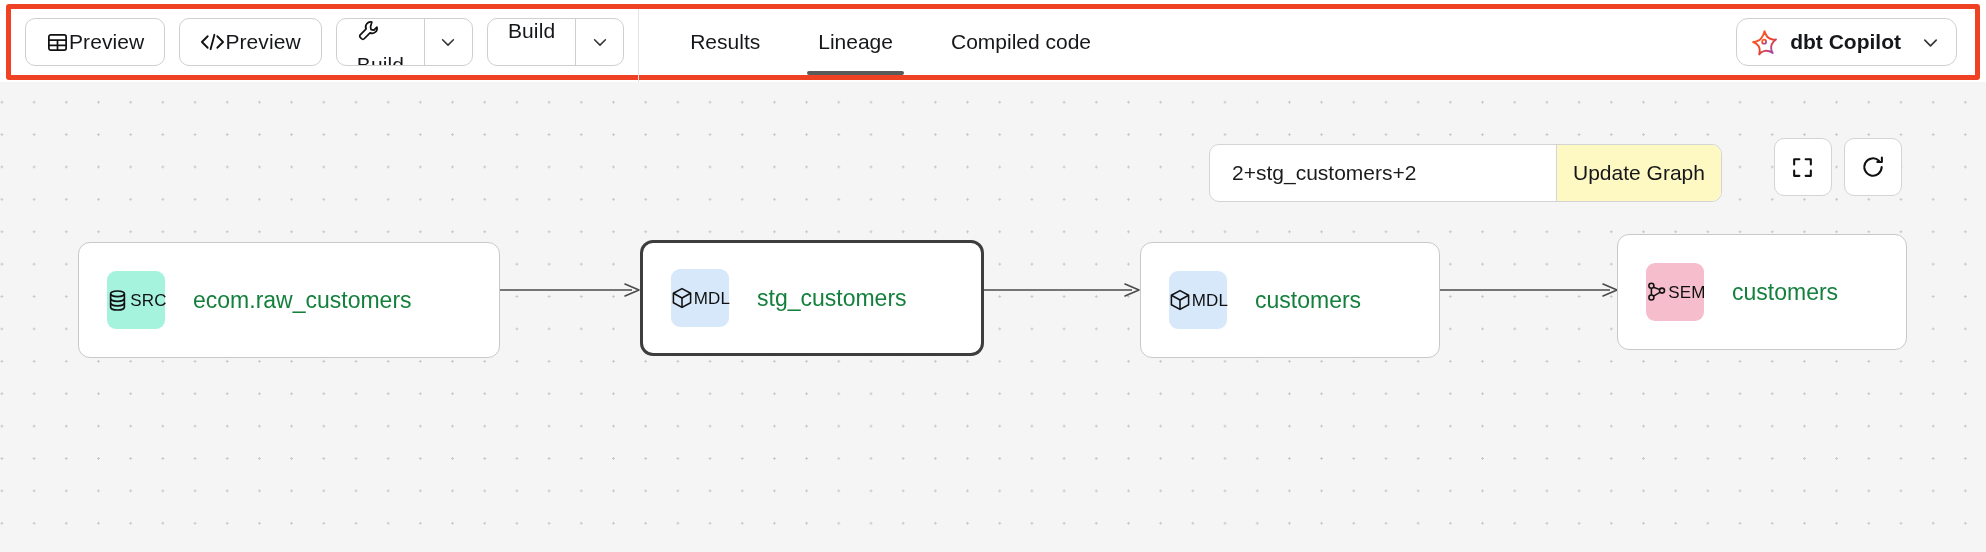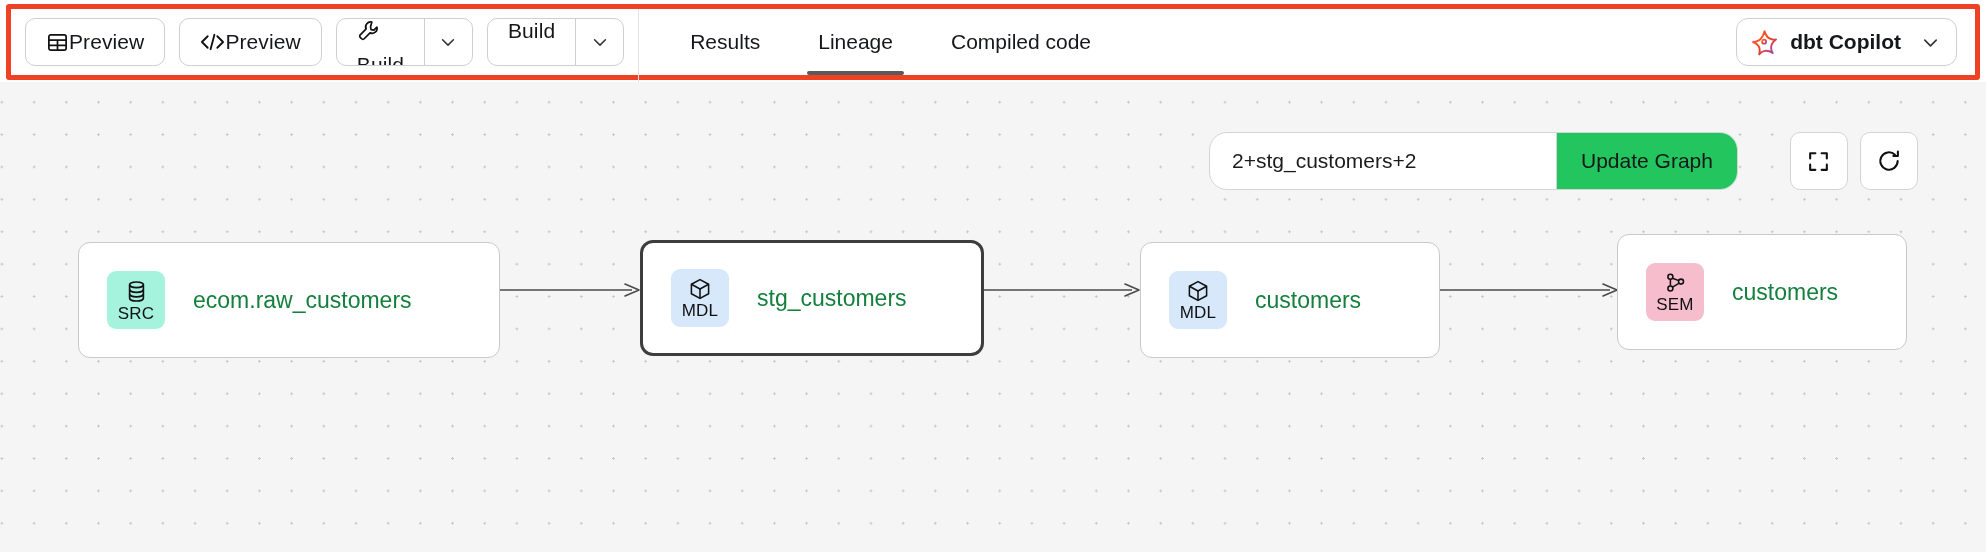--- a/index.html
+++ b/index.html
@@ -176,43 +176,44 @@
     top: 50px;
     display: flex;
     align-items: center;
   }
   .search-group {
     display: flex;
     align-items: stretch;
     height: 58px;
     background: #ffffff;
     border: 1px solid #d4d4d4;
-    border-radius: 18px;
+    border-radius: 10px;
     overflow: hidden;
+    margin-top: 12px;
   }
   .search-input {
     width: 346px;
     border: 0;
     outline: 0;
     background: transparent;
     padding: 0 22px;
     font-size: 21px;
     color: #1b1b1b;
     font-family: "Liberation Sans", sans-serif;
   }
   .update-btn {
     display: flex;
     align-items: center;
-    padding: 0 24px;
+    padding: 0 16px;
     border-left: 1px solid #d4d4d4;
     font-size: 21px;
     color: #15171a;
     cursor: pointer;
     white-space: nowrap;
-    background: #22c55e;
+    background: #fef9c3;
   }
   .icon-btn {
     width: 58px;
     height: 58px;
     display: flex;
     align-items: center;
     justify-content: center;
     background: #ffffff;
     border: 1px solid #d4d4d4;
     border-radius: 10px;
@@ -235,21 +236,21 @@
   }
   .node.selected {
     border: 3px solid #3d3d3d;
     border-radius: 13px;
   }
   .node-badge {
     width: 58px;
     height: 58px;
     border-radius: 9px;
     display: flex;
-    flex-direction: column;
+    flex-direction: row;
     align-items: center;
     justify-content: center;
     gap: 0px;
     flex: 0 0 auto;
   }
   .badge-abbr {
     font-size: 17px;
     line-height: 1;
     color: #111;
     letter-spacing: .2px;

